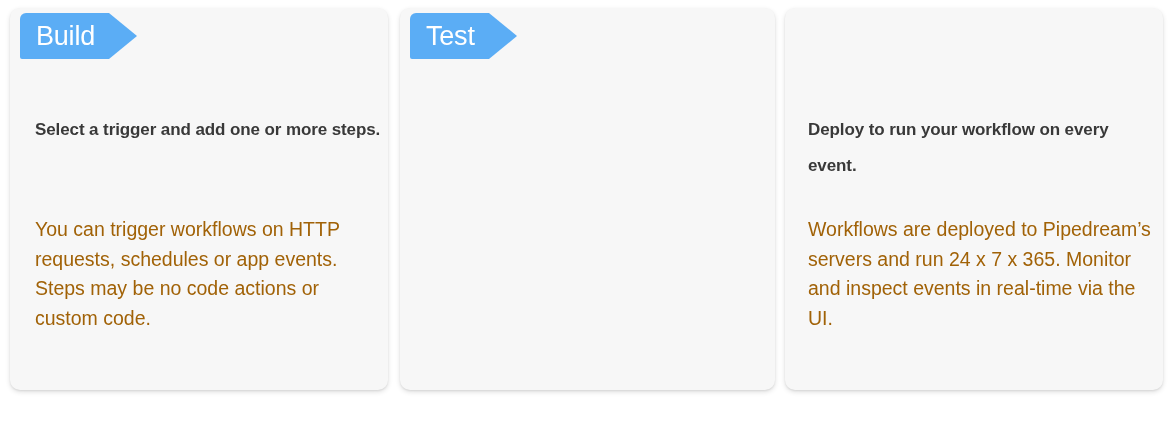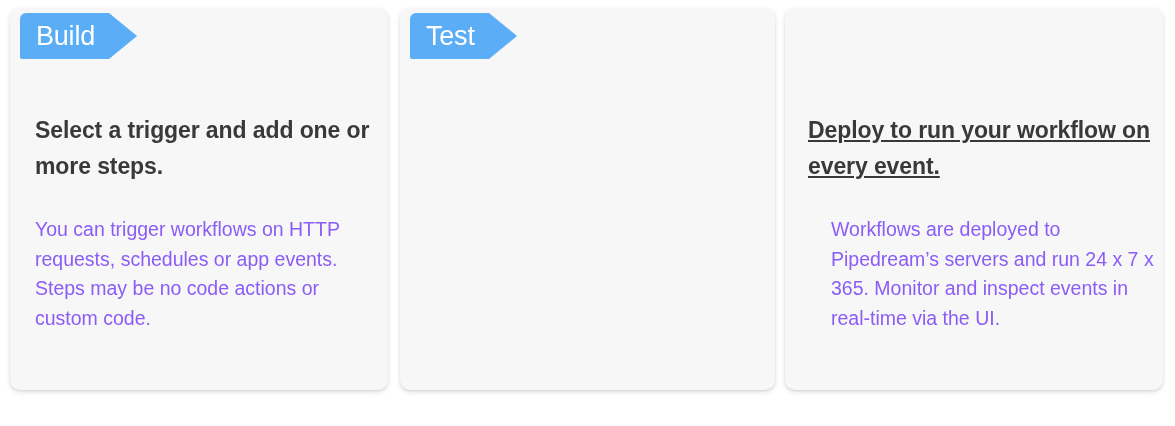--- a/index.html
+++ b/index.html
@@ -74,40 +74,40 @@
     white-space: nowrap;
   }
 
   
   .card-heading {
     position: absolute;
     top: 104px;
     left: 25px;
     right: 6px;
     color: #393939;
-    font-size: 23px;
+    font-size: 17px;
     font-weight: bold;
     line-height: 36px;
     letter-spacing: -0.1px;
     white-space: pre-line;
   }
-  #card-deploy .card-heading { left: 23px; right: 2px; text-decoration: underline; }
+  #card-deploy .card-heading { left: 23px; right: 2px; }
 
   .card-body {
     position: absolute;
     top: 207px;
     left: 25px;
     right: 14px;
-    color: #8b5cf6;
+    color: #a16207;
     font-size: 19.5px;
     font-weight: normal;
     line-height: 29.5px;
     white-space: pre-line;
   }
-  #card-deploy .card-body { left: 23px; right: 8px; margin-left: 23px; }
+  #card-deploy .card-body { left: 23px; right: 8px; }
 </style>
 </head>
 <body>
 
 <div id="board">
 
   <div class="card" id="card-build">
     <div class="banner">
       <div class="banner-body">
         <span class="banner-label">Build</span>

